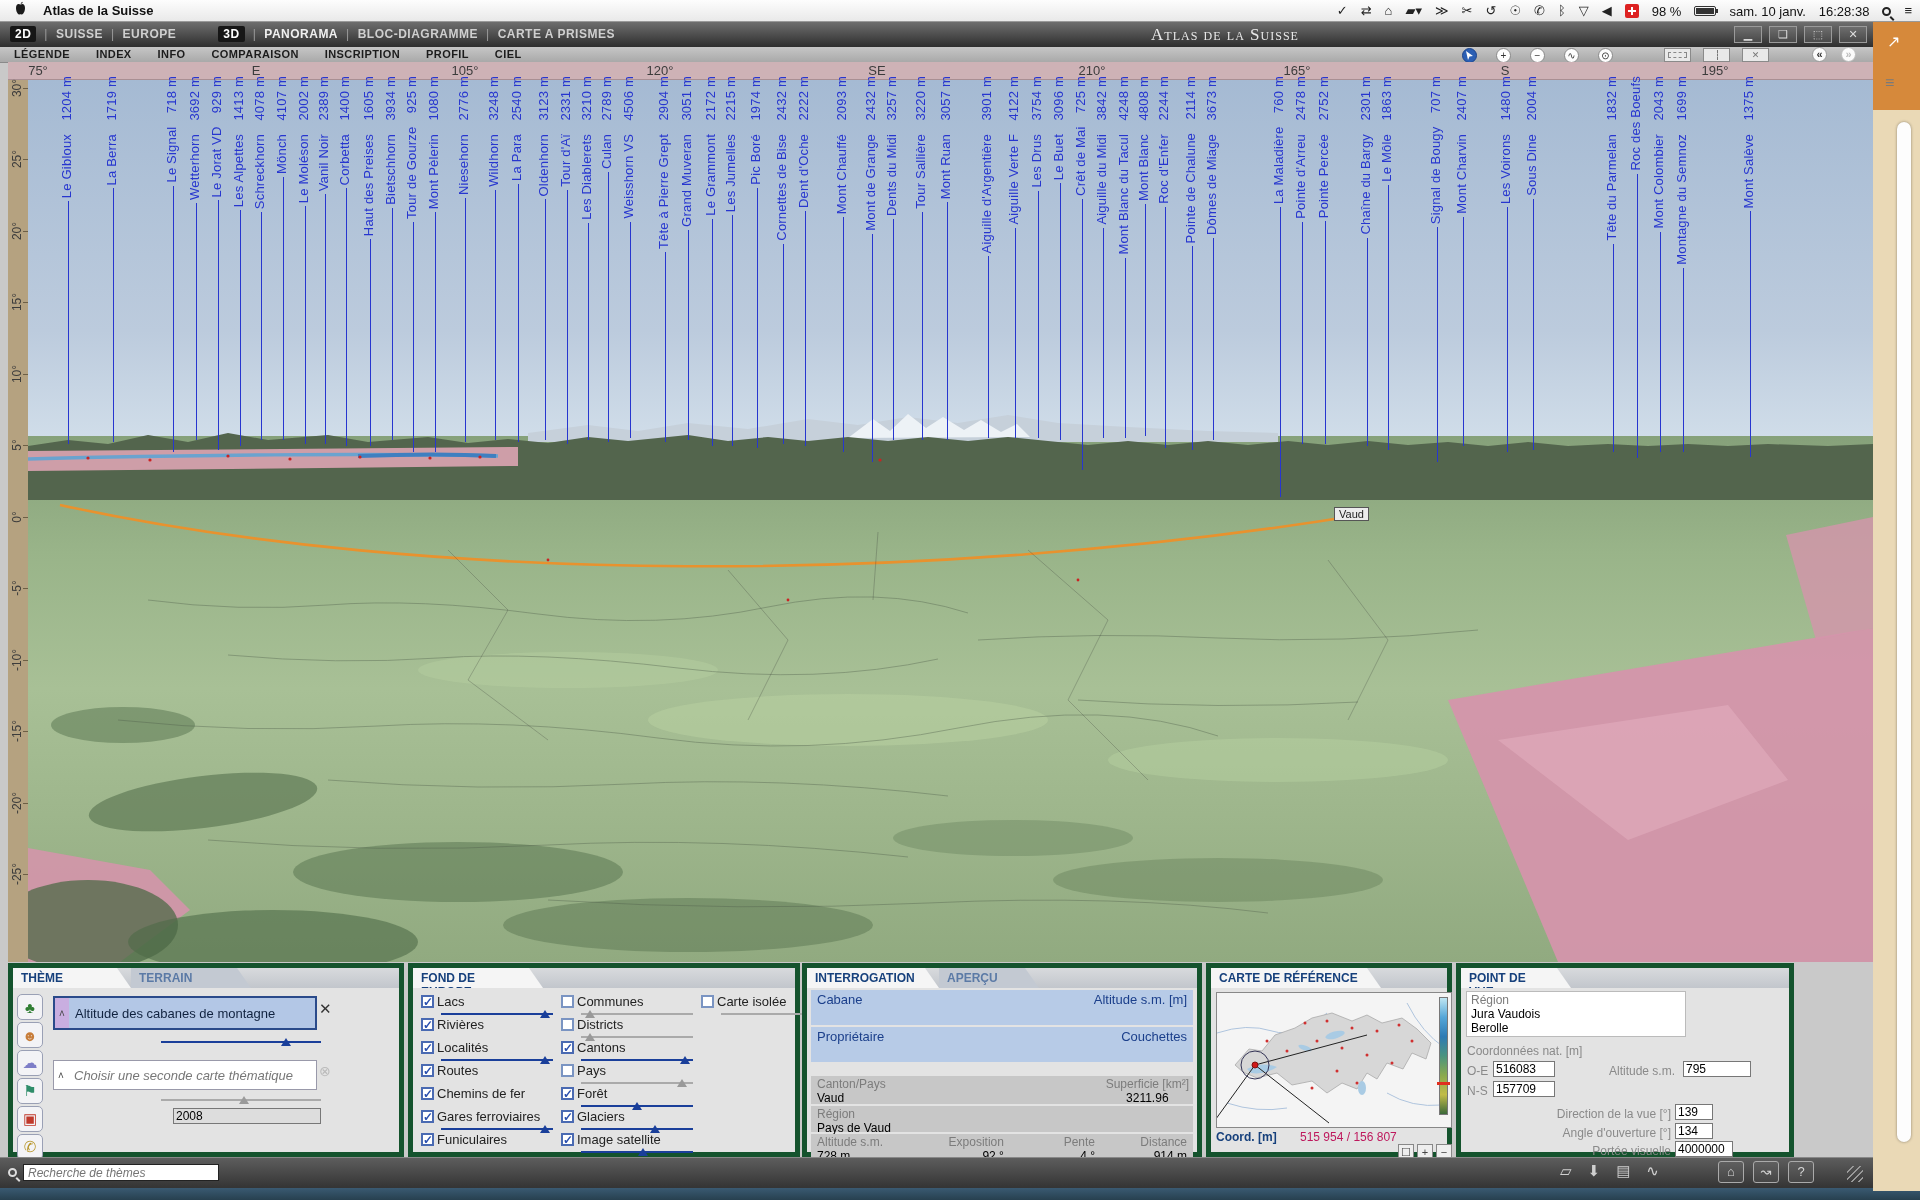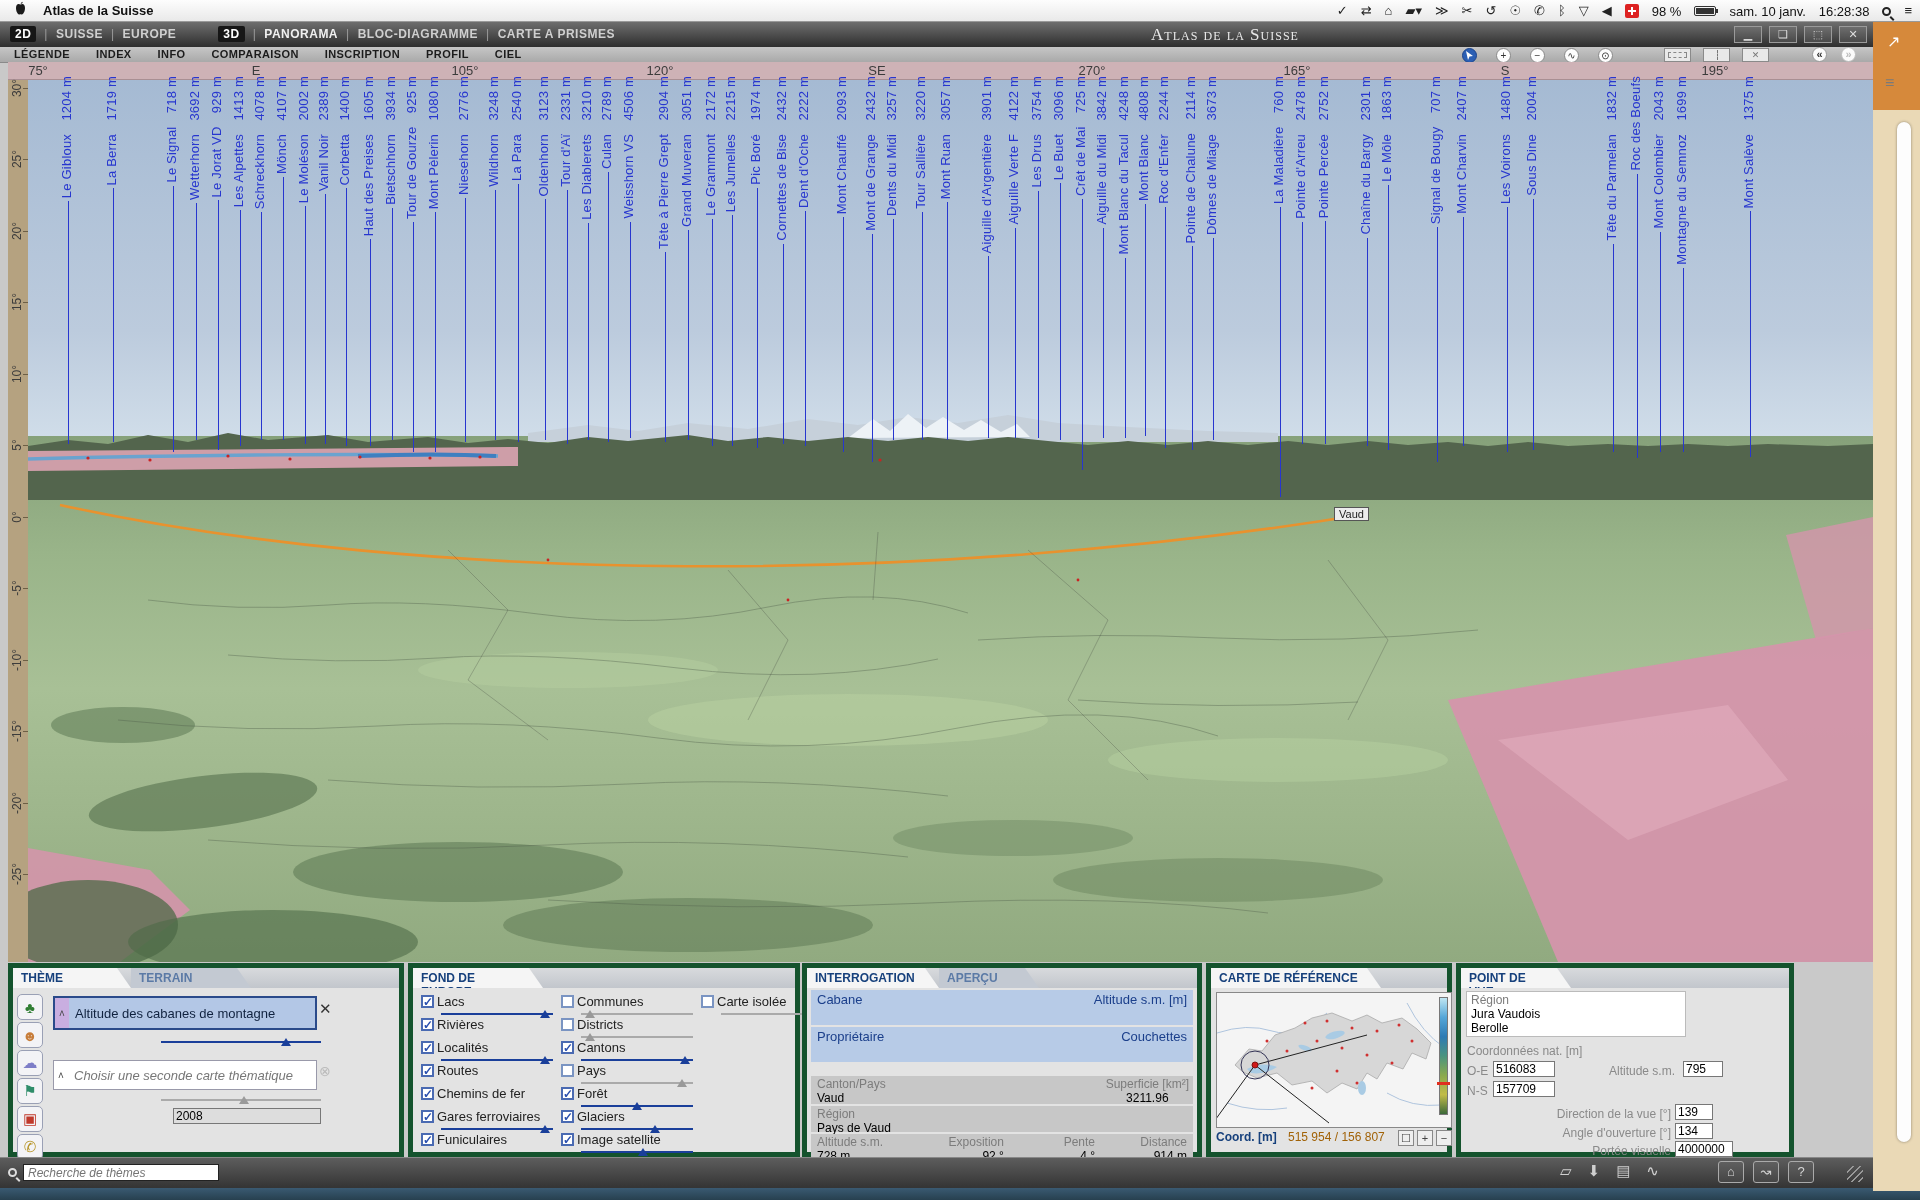--- a/index.html
+++ b/index.html
@@ -256,21 +256,21 @@
       <span class="arr off">»</span>
     </div>
   </div>
 
   <div class="heading-strip" id="heading-strip">
       <span class="hlabel" style="left: 30px;">75°</span>
       <span class="hlabel" style="left: 248px;">E</span>
       <span class="hlabel" style="left: 457px;">105°</span>
       <span class="hlabel" style="left: 652px;">120°</span>
       <span class="hlabel" style="left: 869px;">SE</span>
-      <span class="hlabel" style="left: 1084px;">270°</span>
+      <span class="hlabel" style="left: 1084px;">210°</span>
       <span class="hlabel" style="left: 1289px;">165°</span>
       <span class="hlabel" style="left: 1497px;">S</span>
       <span class="hlabel" style="left: 1707px;">195°</span>
     </div>
   <div class="elev-strip" id="elev-strip">
       <span class="elabel" style="top: 8px;">30°</span>
       <span class="etick" style="top: 8px;"></span>
       <span class="elabel" style="top: 79px;">25°</span>
       <span class="etick" style="top: 79px;"></span>
       <span class="elabel" style="top: 151px;">20°</span>
@@ -727,41 +727,41 @@
           <line x1="38" y1="72" x2="-4" y2="130" stroke="#222" stroke-width="1"></line>
           <circle cx="38" cy="72" r="14" fill="none" stroke="#335" stroke-width="1"></circle>
           <circle cx="38" cy="72" r="3" fill="#d01818" stroke="#801010"></circle>
         </svg>
         <div class="colorbar">
             <span class="mark"></span>
           </div>
       </div>
       <div class="coordrow">
         <span style="color:#16407c; font-weight:bold;">Coord. [m]</span>
-        <span style="color:#a16207; margin-left:8px;">515 954 / 156 807</span>
+        <span style="color:#be185d; margin-left:20px;">515 954 / 156 807</span>
         <span style="float:right;">
           <span class="coordbtn">☐</span><span class="coordbtn">+</span><span class="coordbtn">−</span>
         </span>
       </div>
     </div>
 
     <div class="panel" style="left:1456px; width:338px;">
       <div class="tabrow">
         <span class="tab on" style="left:0;width:110px;">POINT DE VUE</span>
       </div>
       <div style="position:absolute; left:5px; top:23px; width:220px; height:46px; background:#fff; border:1px solid #bbb; padding:1px 4px;">
         <div class="qlab">Région</div>
         <div class="qval">Jura Vaudois</div>
         <div class="qval">Berolle</div>
       </div>
       <span class="pv-lab" style="left:6px; top:76px;">Coordonnées nat. [m]</span>
       <span class="pv-lab" style="left:6px; top:96px;">O-E</span>
       <input class="pv-inp" style="left: 32px; top: 93px; width: 62px;" value="516083">
       <span class="pv-lab" style="left:148px; top:96px;">Altitude s.m.</span>
-      <input class="pv-inp" style="left: 222px; top: 93px; width: 40px;" value="795">
+      <input class="pv-inp" style="left: 222px; top: 93px; width: 68px;" value="795">
       <span class="pv-lab" style="left:6px; top:116px;">N-S</span>
       <input class="pv-inp" style="left: 32px; top: 113px; width: 62px;" value="157709">
       <span class="pv-lab" style="left:74px; top:139px; width:136px; text-align:right; display:inline-block;">Direction de la vue [°]</span>
       <input class="pv-inp" style="left: 214px; top: 136px; width: 38px;" value="139">
       <span class="pv-lab" style="left:74px; top:158px; width:136px; text-align:right; display:inline-block;">Angle d'ouverture [°]</span>
       <input class="pv-inp" style="left: 214px; top: 155px; width: 38px;" value="134">
       <span class="pv-lab" style="left:74px; top:176px; width:136px; text-align:right; display:inline-block;">Portée visuelle</span>
       <input class="pv-inp" style="left: 214px; top: 173px; width: 58px;" value="4000000">
     </div>
   </div>

